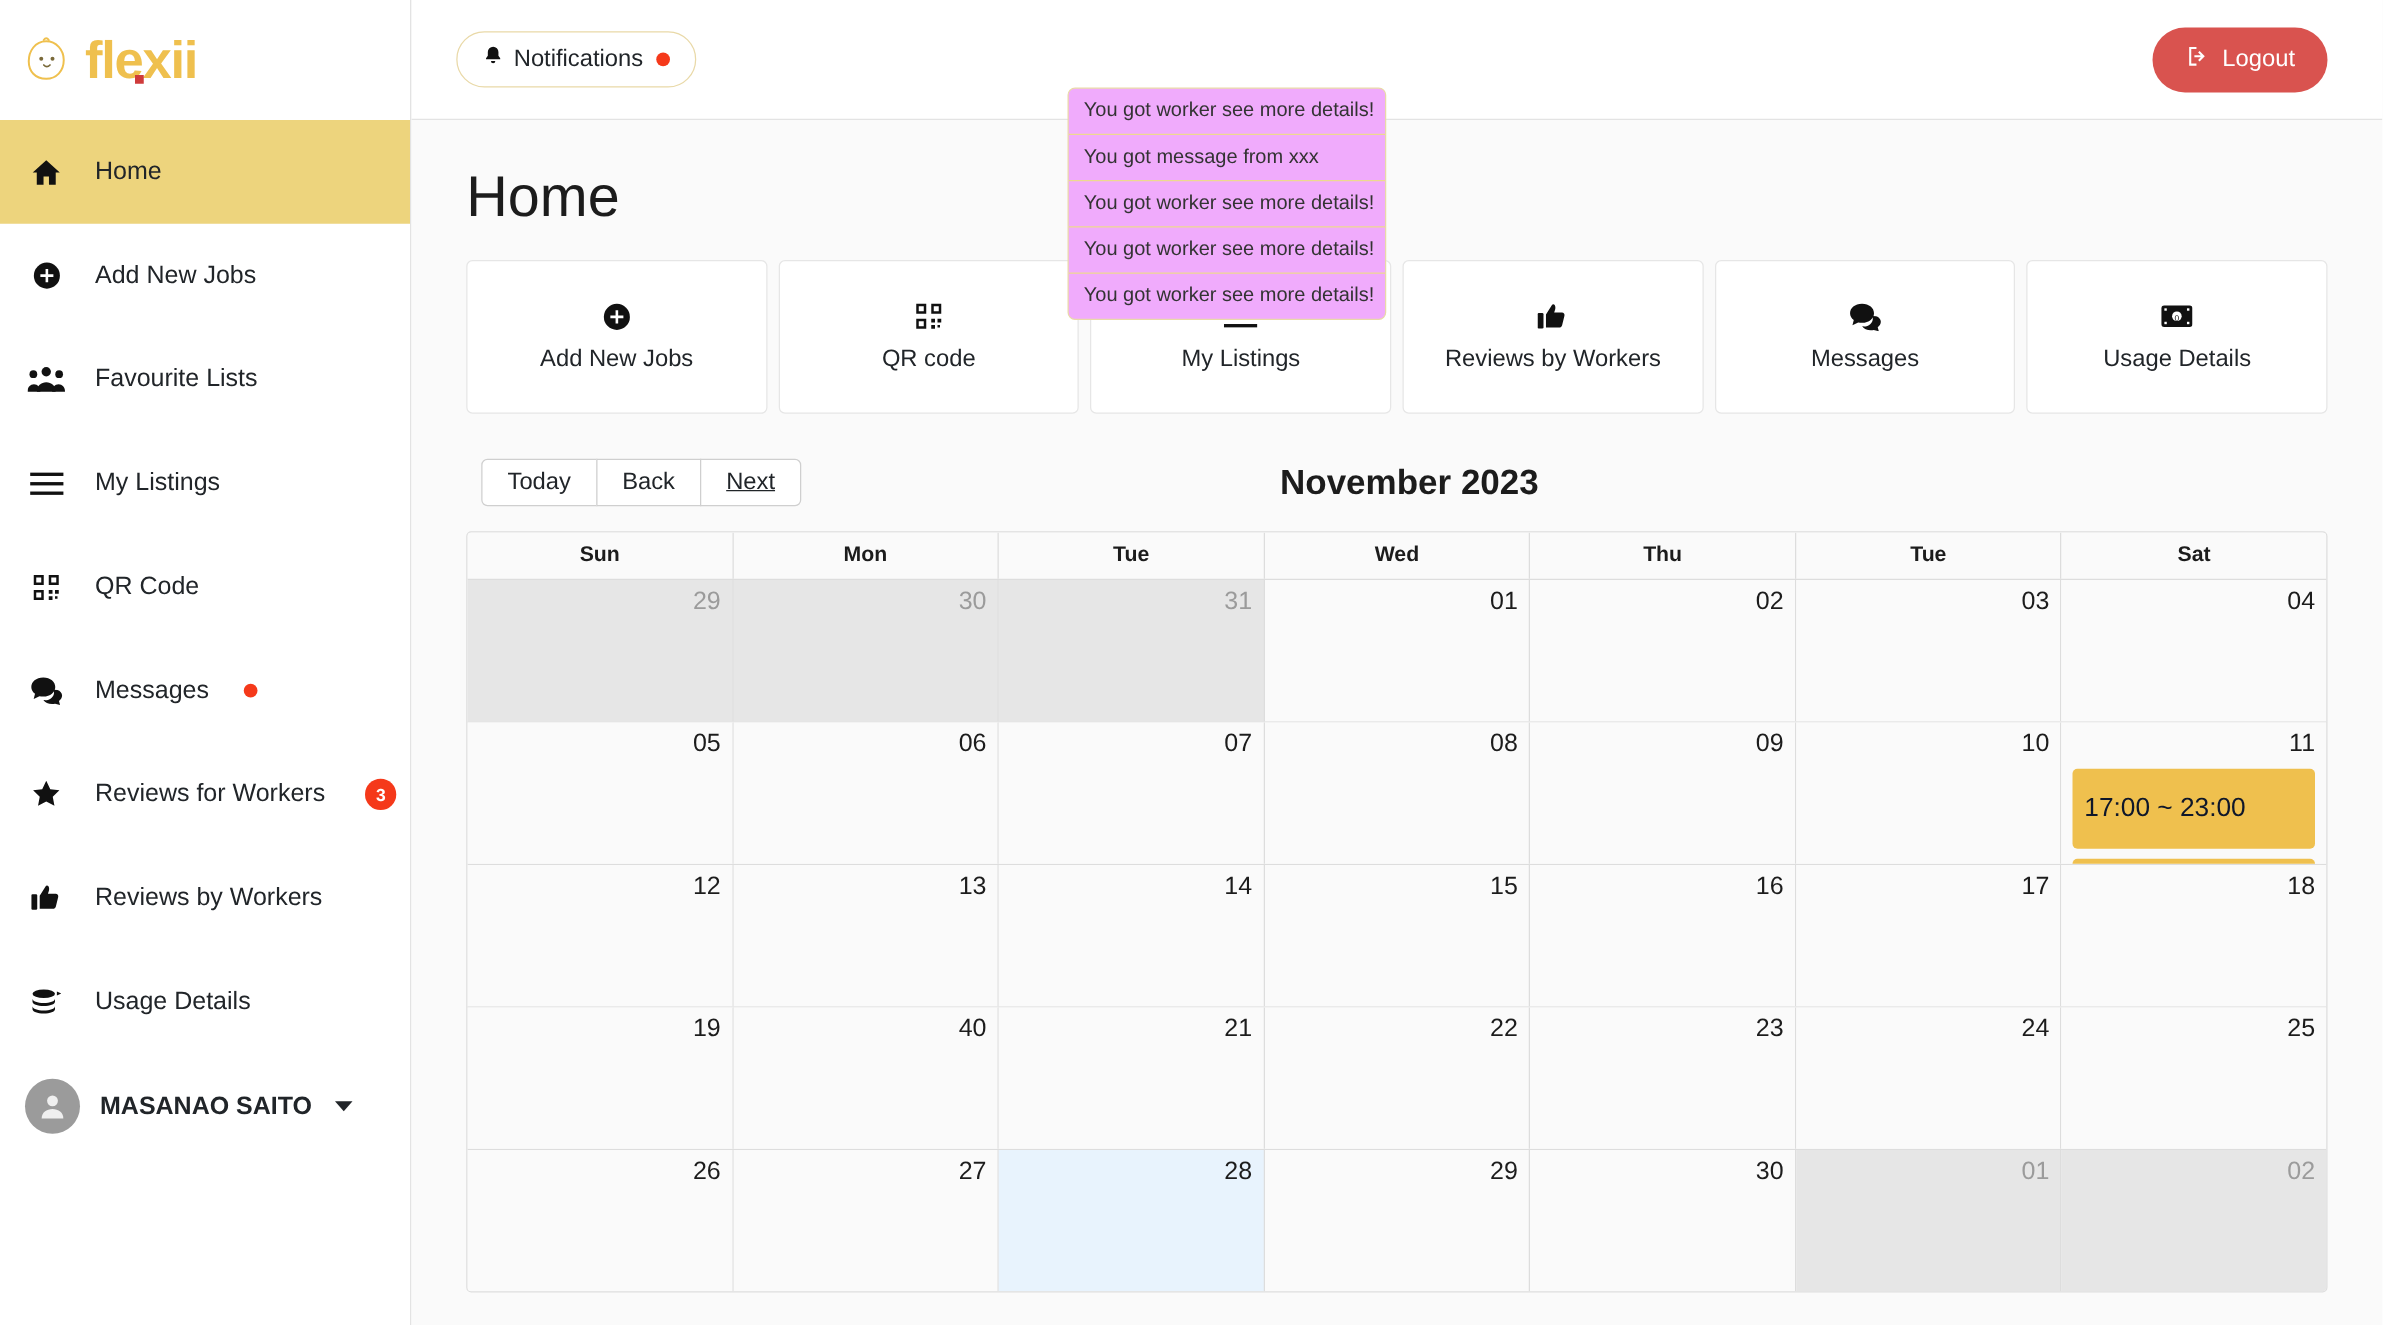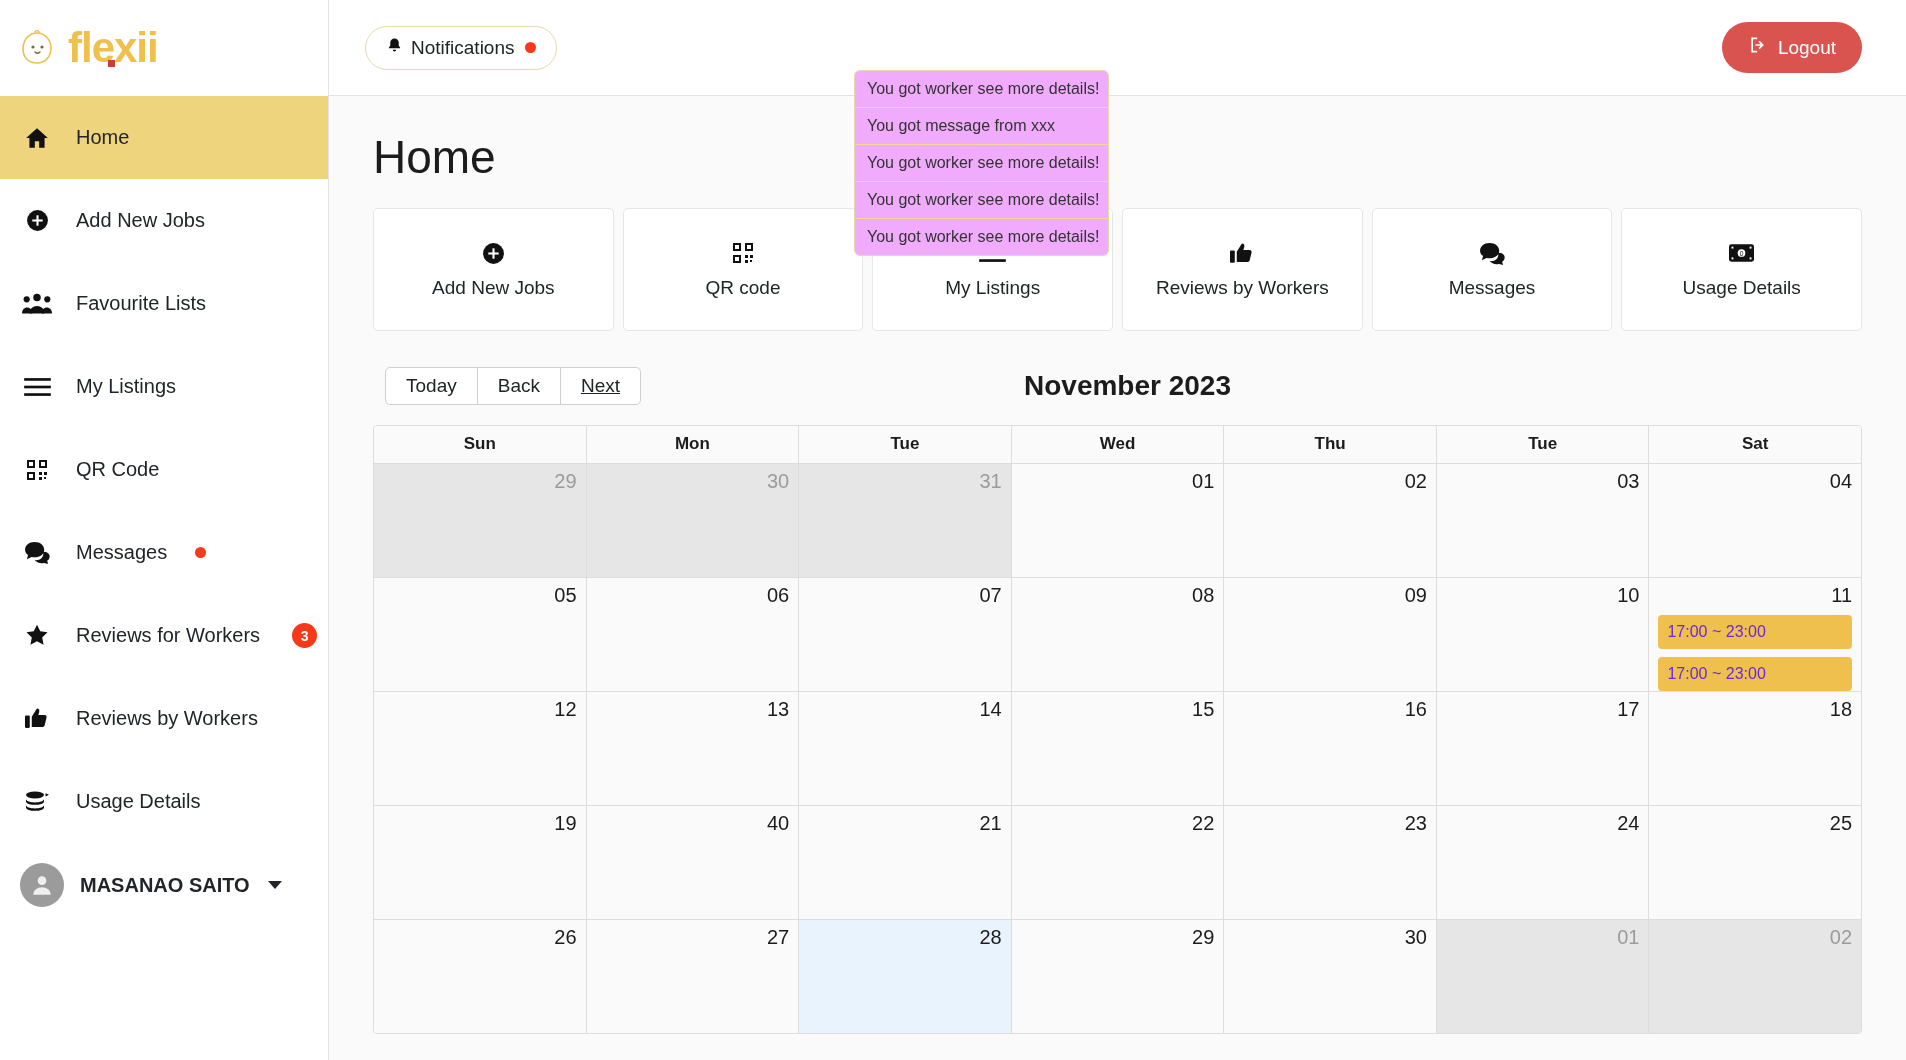--- a/index.html
+++ b/index.html
@@ -111,22 +111,22 @@
   .cal-cell {
     flex: 1; border-right: 1px solid #ddd; position: relative;
     padding: 6px 9px 0 9px; background: #fafafa; overflow: hidden;
   }
   .cal-cell:last-child { border-right: none; }
   .cal-cell.off { background: #e6e6e6; }
   .cal-cell.today { background: #e8f3fd; }
   .cal-date { text-align: right; font-size: 20px; color: #1c1c1c; }
   .cal-cell.off .cal-date { color: #9b9b9b; }
   .event {
-    margin-top: 8px; background: #efc04e; color: #6d28d9; font-size: 16px;
-    border-radius: 4px; padding: 8px 9px; cursor: pointer; white-space: nowrap;
+    margin-top: 8px; background: #efc04e; color: #0f172a; font-size: 21px;
+    border-radius: 4px; padding: 20px 9px; cursor: pointer; white-space: nowrap;
   }
 </style>
 </head>
 <body>
 
 <div class="app">
 
   <aside class="sidebar">
     <div class="brand">
       <span class="brand-mark">

